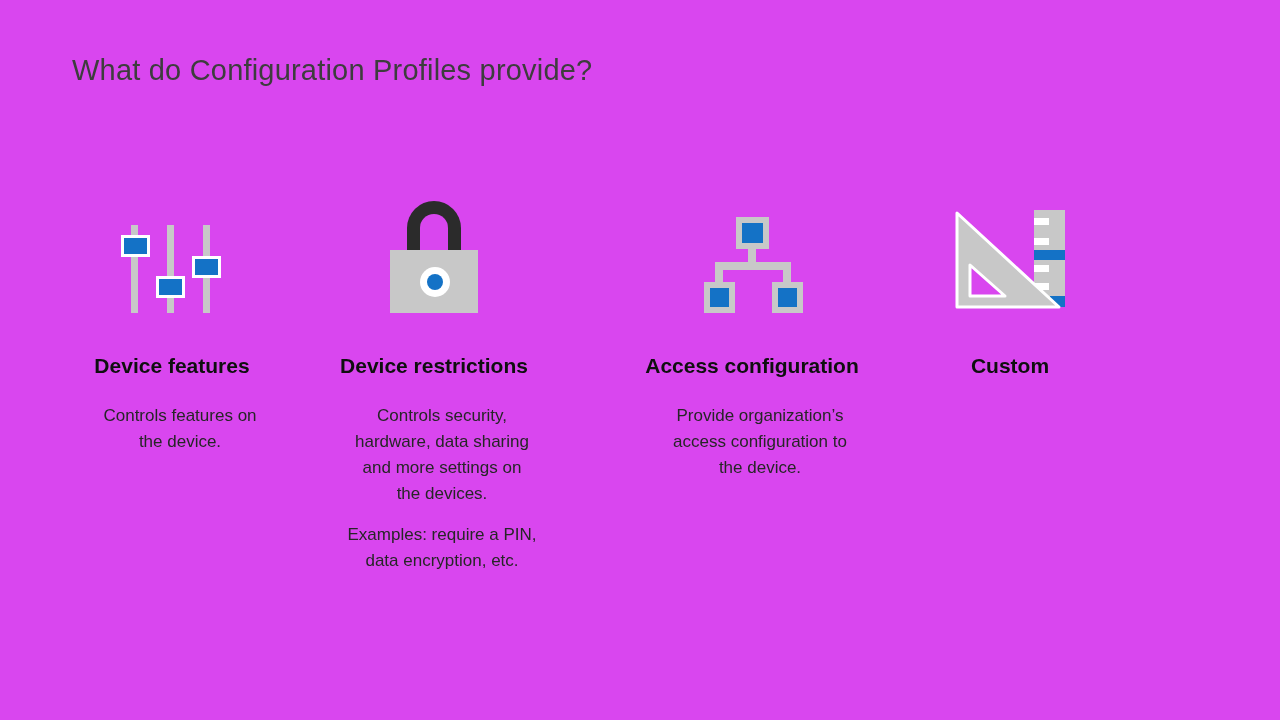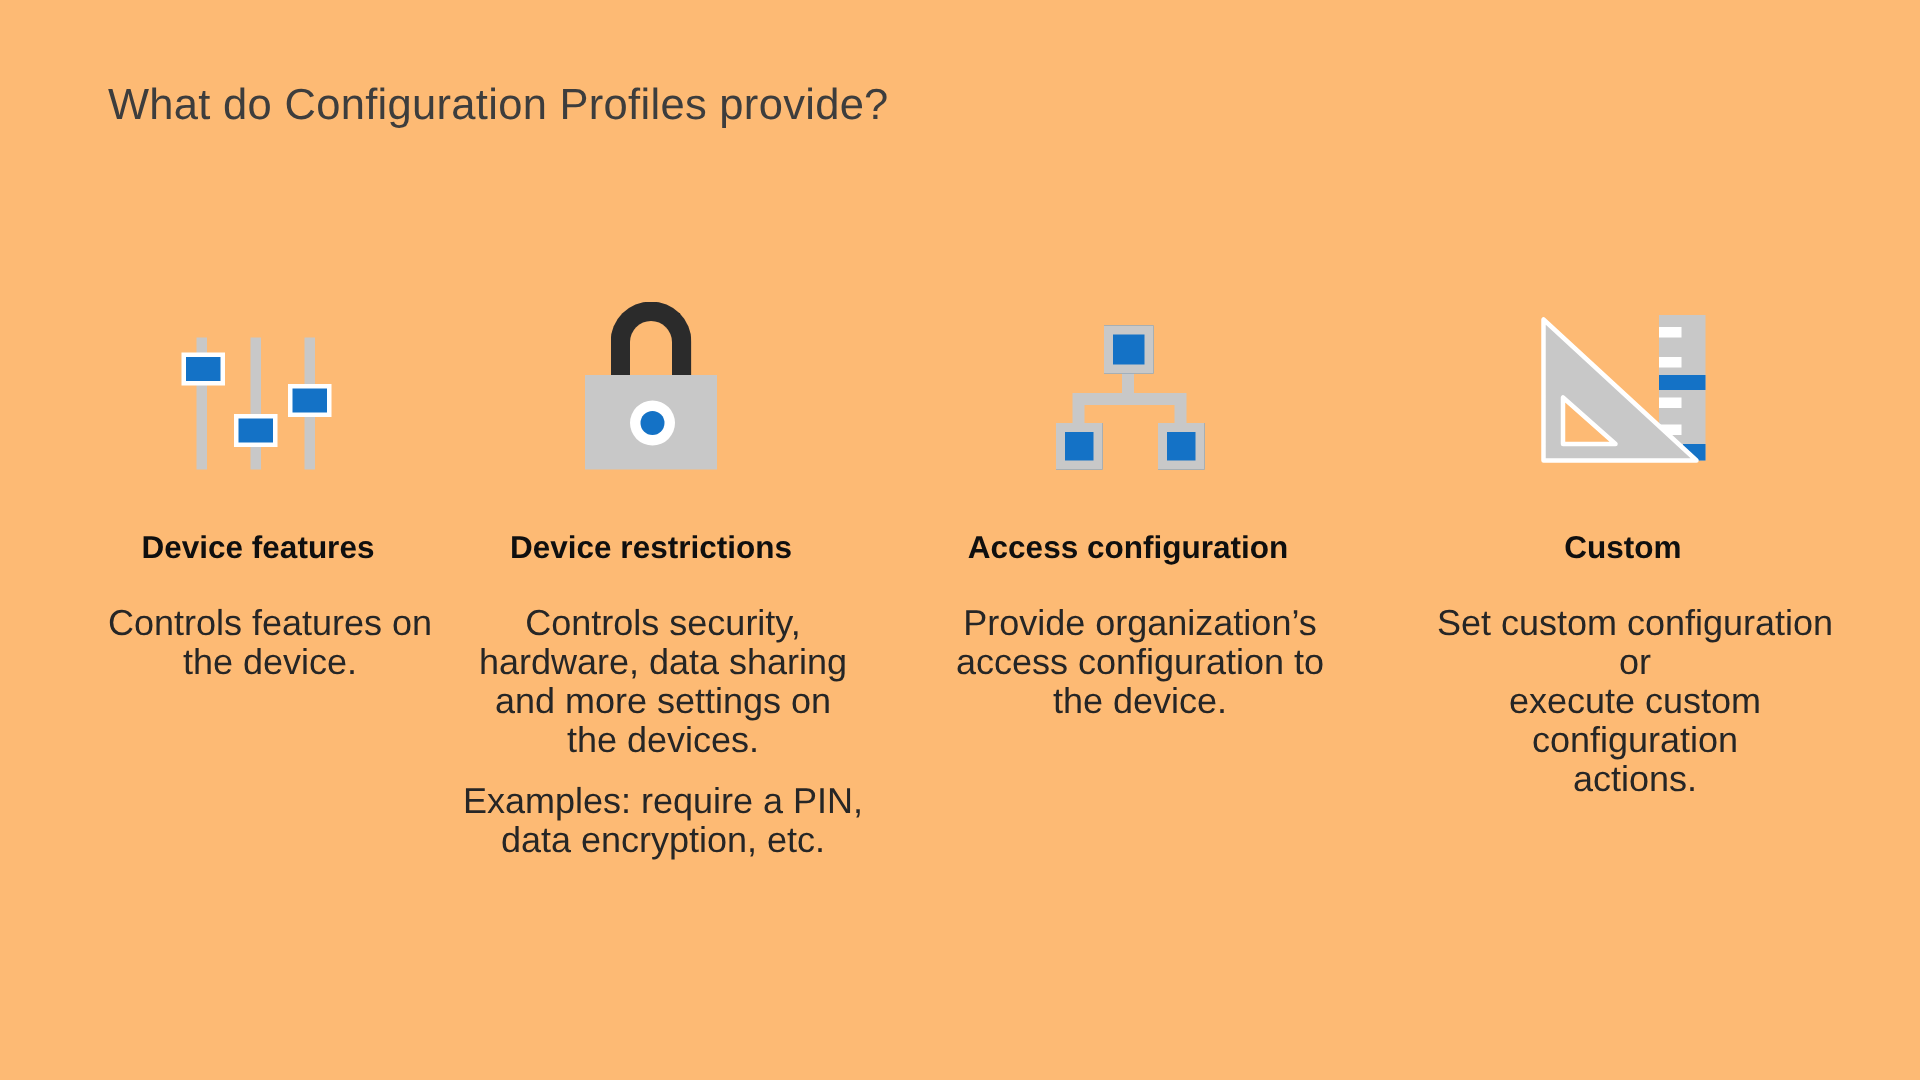--- a/index.html
+++ b/index.html
@@ -8,21 +8,21 @@
     width: 1280px;
     height: 720px;
     background: #ffffff;
     font-family: "Liberation Sans", sans-serif;
     overflow: hidden;
   }
   .slide {
     position: relative;
     width: 1280px;
     height: 720px;
-    background: #fdba74;
+    background: #d946ef;
   }
   .slide-title {
     position: absolute;
     left: 72px;
     top: 54px;
     font-size: 29px;
     font-weight: 400;
     color: #3d3d3d;
     letter-spacing: 0.2px;
   }
@@ -31,37 +31,37 @@
     top: 200px;
     width: 292px;
     display: flex;
     flex-direction: column;
     align-items: center;
     text-align: center;
   }
   .col-1 { left: 26px; }
   .col-2 { left: 288px; }
   .col-3 { left: 606px; }
-  .col-4 { left: 936px; }
+  .col-4 { left: 864px; }
   .icon-area {
     height: 113px;
     display: flex;
     align-items: flex-end;
     justify-content: center;
   }
   .col-heading {
     margin-top: 40px;
     font-size: 21px;
     line-height: 26px;
     font-weight: 700;
     color: #0f0f0f;
   }
   .col-body { margin-top: 24px; }
   .para {
-    font-size: 24px;
+    font-size: 17px;
     line-height: 26px;
     color: #262626;
     white-space: pre-line;
     margin: 0 0 15px 16px;
   }
 
   
   .icon-sliders { position: relative; width: 96px; height: 88px; }
   .icon-sliders .track {
     position: absolute; top: 0; width: 7px; height: 88px; background: #c8c8c8;
@@ -211,19 +211,16 @@
         <div class="notch nk4"></div>
         <div class="blue-band"></div>
         <div class="blue-chip"></div>
         <svg width="112" height="103" viewBox="0 0 112 103">
           <path d="M3,3 L3,97 L105,97 Z M16,55 L16,86 L51,86 Z" fill="#c8c8c8" fill-rule="evenodd" stroke="#ffffff" stroke-width="3" stroke-linejoin="round"></path>
         </svg>
       </div>
     </div>
     <div class="col-heading">Custom</div>
     <div class="col-body">
-      <p class="para">Set custom configuration or
-execute custom configuration
-actions.</p>
     </div>
   </div>
 
 </div>
 
 </body></html>

